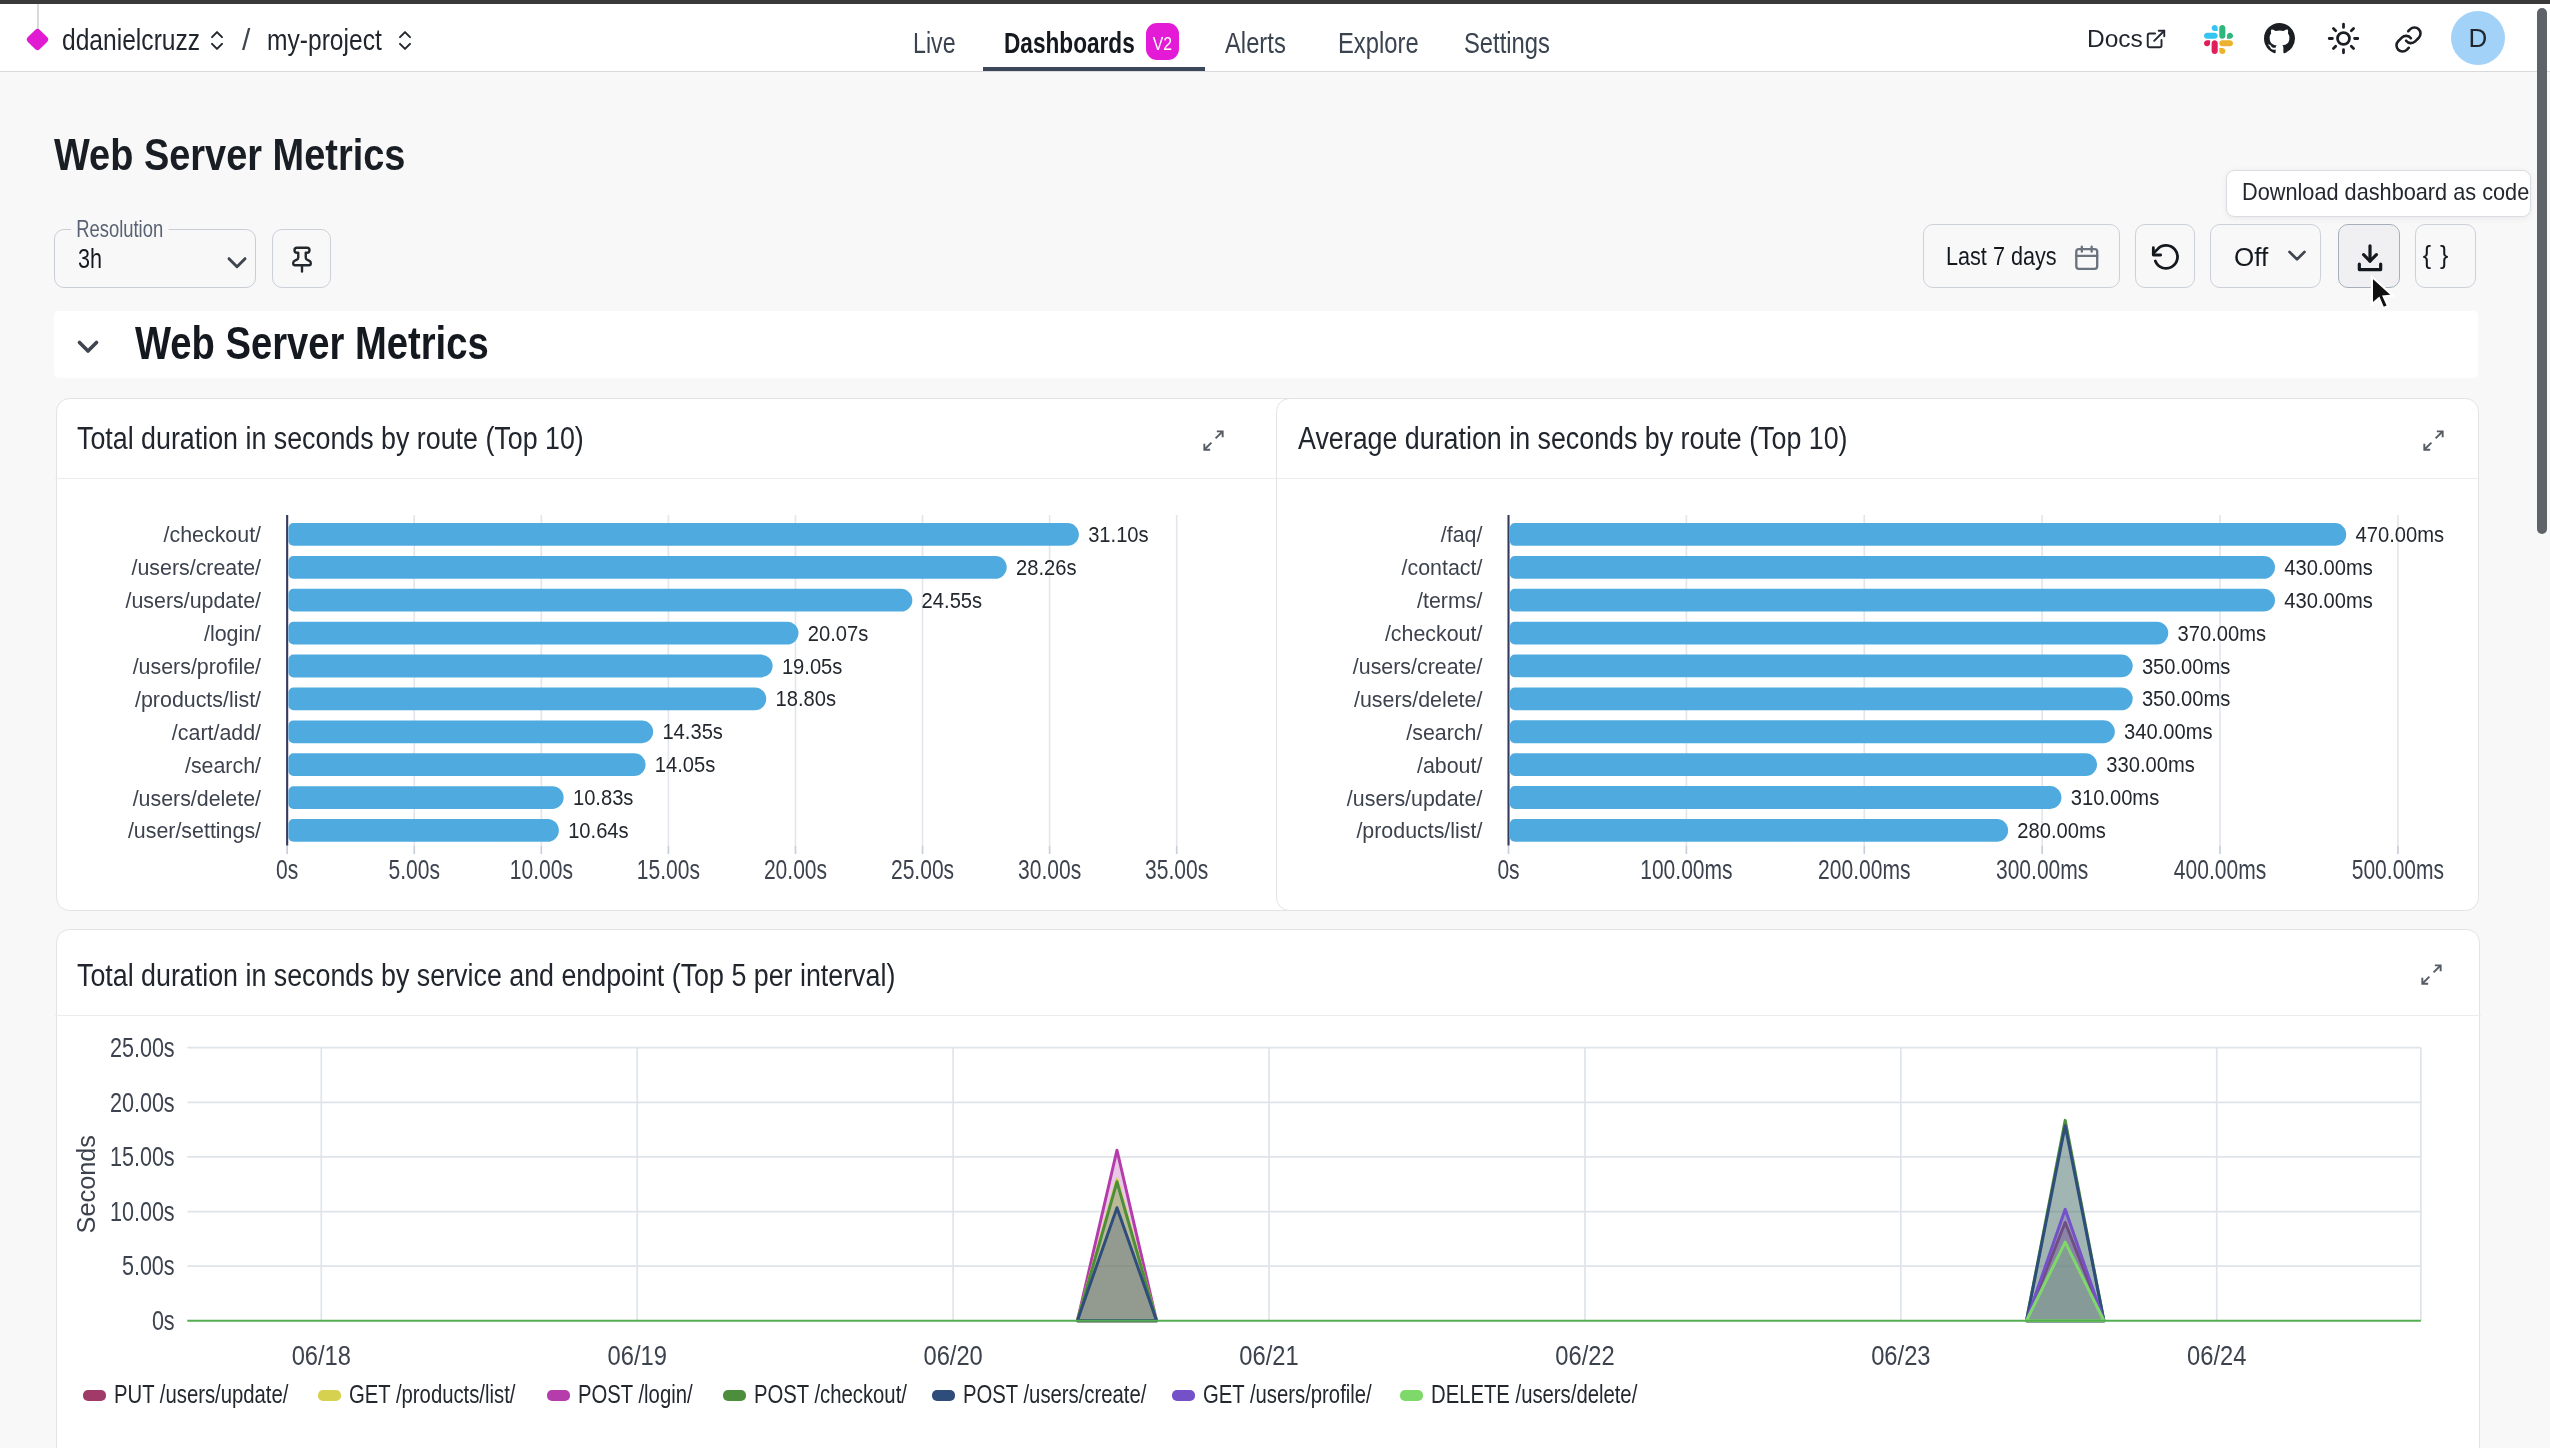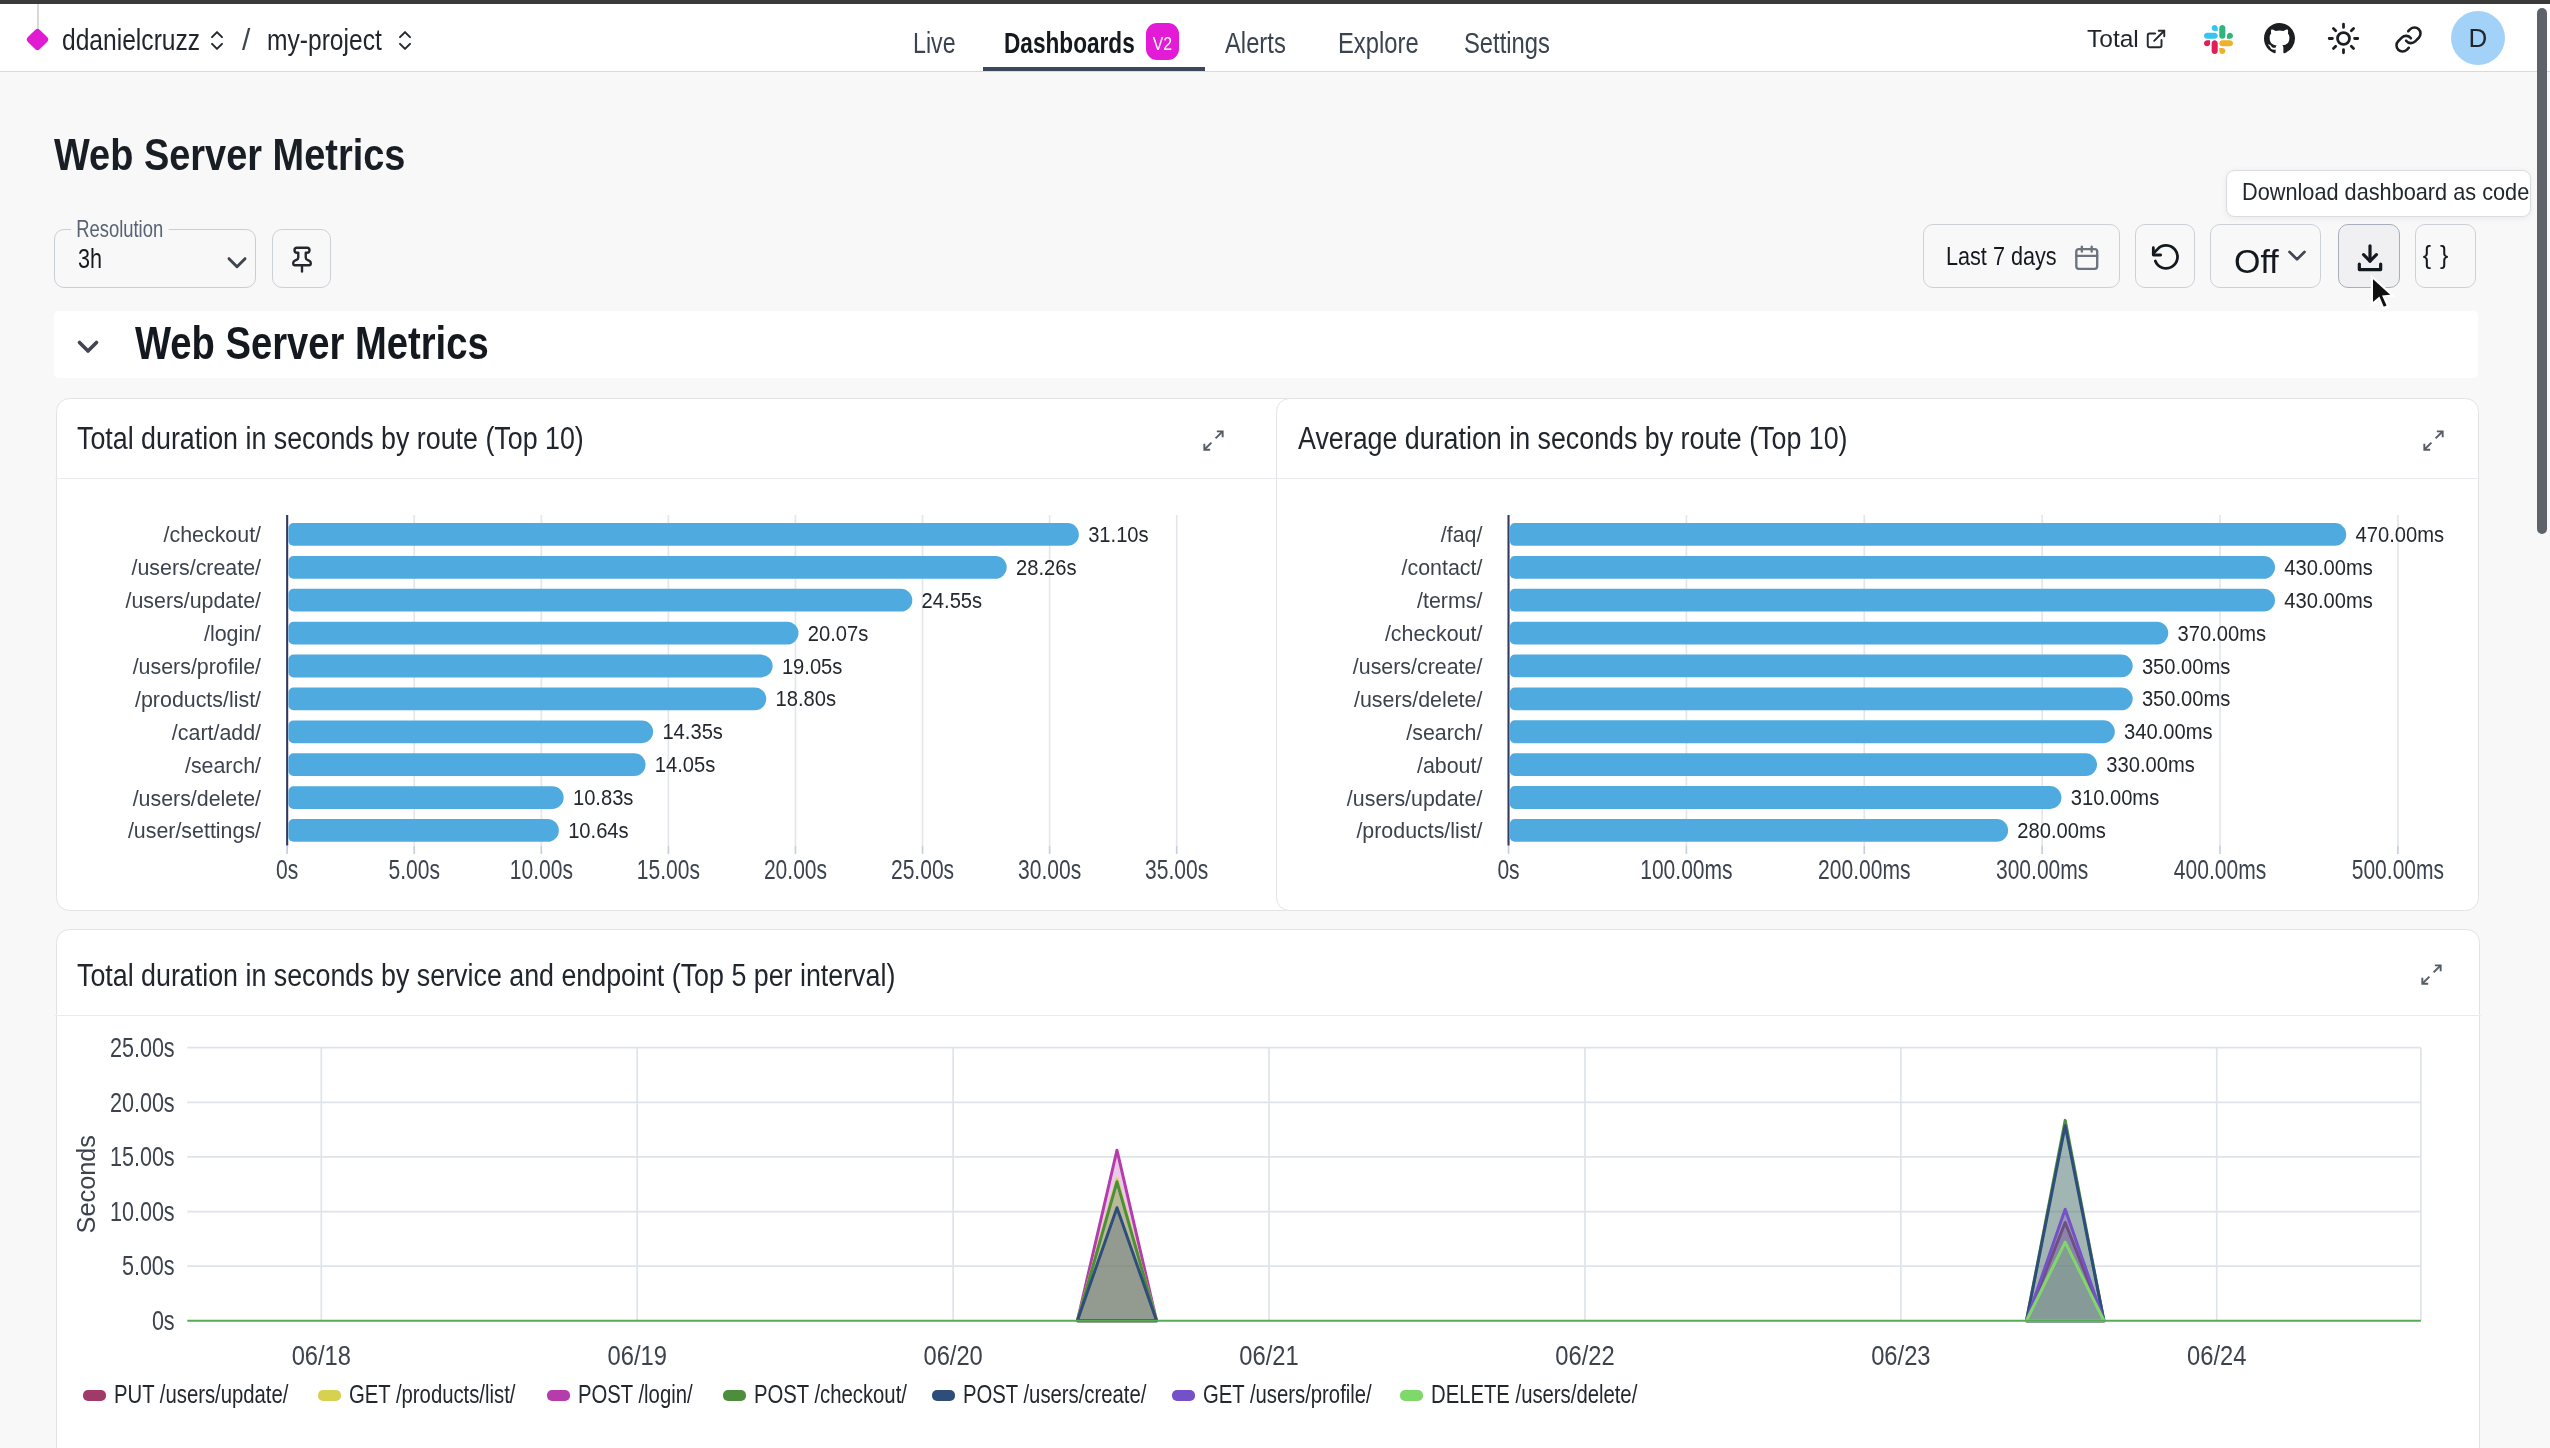--- a/index.html
+++ b/index.html
@@ -29,21 +29,21 @@
 
 <div class="abs sx80" style="left:913px;top:29px;font-size:29px;color:#3a4350;">Live</div>
 <div class="abs sx78" style="left:1004px;top:29px;font-size:29px;color:#14181f;font-weight:bold;">Dashboards</div>
 <div class="abs" style="left:1146px;top:23px;width:33px;height:37px;background:#e41bd6;border-radius:11px;"></div>
 <div class="abs" style="left:1146px;top:35px;width:33px;text-align:center;color:#fff;font-size:18.6px;transform:scaleX(0.85);">V2</div>
 <div class="abs" style="left:983px;top:67px;width:222px;height:4.2px;background:#3c4859;"></div>
 <div class="abs sx82" style="left:1225px;top:29px;font-size:29px;color:#3a4350;">Alerts</div>
 <div class="abs sx82" style="left:1338px;top:29px;font-size:29px;color:#3a4350;">Explore</div>
 <div class="abs sx82" style="left:1464px;top:29px;font-size:29px;color:#3a4350;">Settings</div>
 
-<div class="abs" style="left:2087px;top:27px;font-size:24.5px;color:#1f242c;">Total</div>
+<div class="abs" style="left:2087px;top:27px;font-size:24.5px;color:#1f242c;">Docs</div>
 <svg width="22" height="22" viewBox="0 0 24 24" style="position:absolute;left:2145px;top:28px;">
     <path d="M18 13v6a2 2 0 0 1-2 2H5a2 2 0 0 1-2-2V8a2 2 0 0 1 2-2h6" fill="none" stroke-linecap="round" stroke-linejoin="round" stroke="#23282f" stroke-width="2.1"></path>
     <path d="M15 3h6v6" fill="none" stroke-linecap="round" stroke-linejoin="round" stroke="#23282f" stroke-width="2.1"></path>
     <path d="M10 14 21 3" fill="none" stroke-linecap="round" stroke-linejoin="round" stroke="#23282f" stroke-width="2.1"></path>
   </svg>
 <svg width="29" height="29" viewBox="0 0 122.8 122.8" style="position:absolute;left:2204px;top:24.5px;">
     <path d="M25.8 77.6c0 7.1-5.8 12.9-12.9 12.9S0 84.7 0 77.6s5.8-12.9 12.9-12.9h12.9v12.9zm6.5 0c0-7.1 5.8-12.9 12.9-12.9s12.9 5.8 12.9 12.9v32.3c0 7.1-5.8 12.9-12.9 12.9s-12.9-5.8-12.9-12.9V77.6z" fill="#e01e5a"></path>
     <path d="M45.2 25.8c-7.1 0-12.9-5.8-12.9-12.9S38.1 0 45.2 0s12.9 5.8 12.9 12.9v12.9H45.2zm0 6.5c7.1 0 12.9 5.8 12.9 12.9s-5.8 12.9-12.9 12.9H12.9C5.8 58.1 0 52.3 0 45.2s5.8-12.9 12.9-12.9h32.3z" fill="#36c5f0"></path>
     <path d="M97 45.2c0-7.1 5.8-12.9 12.9-12.9s12.9 5.8 12.9 12.9-5.8 12.9-12.9 12.9H97V45.2zm-6.5 0c0 7.1-5.8 12.9-12.9 12.9s-12.9-5.8-12.9-12.9V12.9C64.7 5.8 70.5 0 77.6 0s12.9 5.8 12.9 12.9v32.3z" fill="#2eb67d"></path>
     <path d="M77.6 97c7.1 0 12.9 5.8 12.9 12.9s-5.8 12.9-12.9 12.9-12.9-5.8-12.9-12.9V97h12.9zm0-6.5c-7.1 0-12.9-5.8-12.9-12.9s5.8-12.9 12.9-12.9h32.3c7.1 0 12.9 5.8 12.9 12.9s-5.8 12.9-12.9 12.9H77.6z" fill="#ecb22e"></path>
@@ -87,21 +87,21 @@
       <path d="M8 3v4M16 3v4M3.5 10.5h17" fill="none" stroke-linecap="round" stroke-linejoin="round" stroke="#6b737e" stroke-width="1.9"></path>
     </svg>
 </div>
 <div class="btn" style="left:2135px;top:224px;width:60px;height:64px;">
     <svg width="32" height="32" viewBox="0 0 24 24" style="position:absolute;left:14.3px;top:16px;">
       <path d="M2.5 5v5.5H8" fill="none" stroke-linecap="round" stroke-linejoin="round" stroke="#14181f" stroke-width="2.1"></path>
       <path d="M4 15a8.6 8.6 0 1 0 1.7-8.9L2.5 9.3" fill="none" stroke-linecap="round" stroke-linejoin="round" stroke="#14181f" stroke-width="2.1"></path>
     </svg>
   </div>
 <div class="btn" style="left:2210px;top:224px;width:111px;height:64px;">
-  <div class="abs" style="left:23px;top:19.4px;font-size:34px;color:#14181f;">Off</div>
+  <div class="abs" style="left:23px;top:19.4px;font-size:26px;color:#14181f;">Off</div>
   <svg width="30" height="30" viewBox="0 0 24 24" style="position:absolute;left:71px;top:15px;">
       <path d="M6 9.5 12 15.5 18 9.5" fill="none" stroke-linecap="round" stroke-linejoin="round" stroke="#3f4650" stroke-width="2.2"></path>
     </svg>
 </div>
 <div class="btn" style="left:2338px;top:224px;width:62px;height:64px;border-color:#a6b0bd;background:#f0f0f2;">
     <svg width="32" height="32" viewBox="0 0 24 24" style="position:absolute;left:15px;top:17px;">
       <path d="M4 16.5v4.2h16v-4.2" fill="none" stroke="#14181f" stroke-width="2.4" stroke-linecap="round" stroke-linejoin="round"></path>
       <path d="M7.2 9.5l4.8 4.8 4.8-4.8" fill="none" stroke="#14181f" stroke-width="2.4" stroke-linecap="round" stroke-linejoin="round"></path>
       <path d="M12 14.3V2.8" fill="none" stroke="#14181f" stroke-width="2.4" stroke-linecap="round" stroke-linejoin="round"></path>
     </svg>

